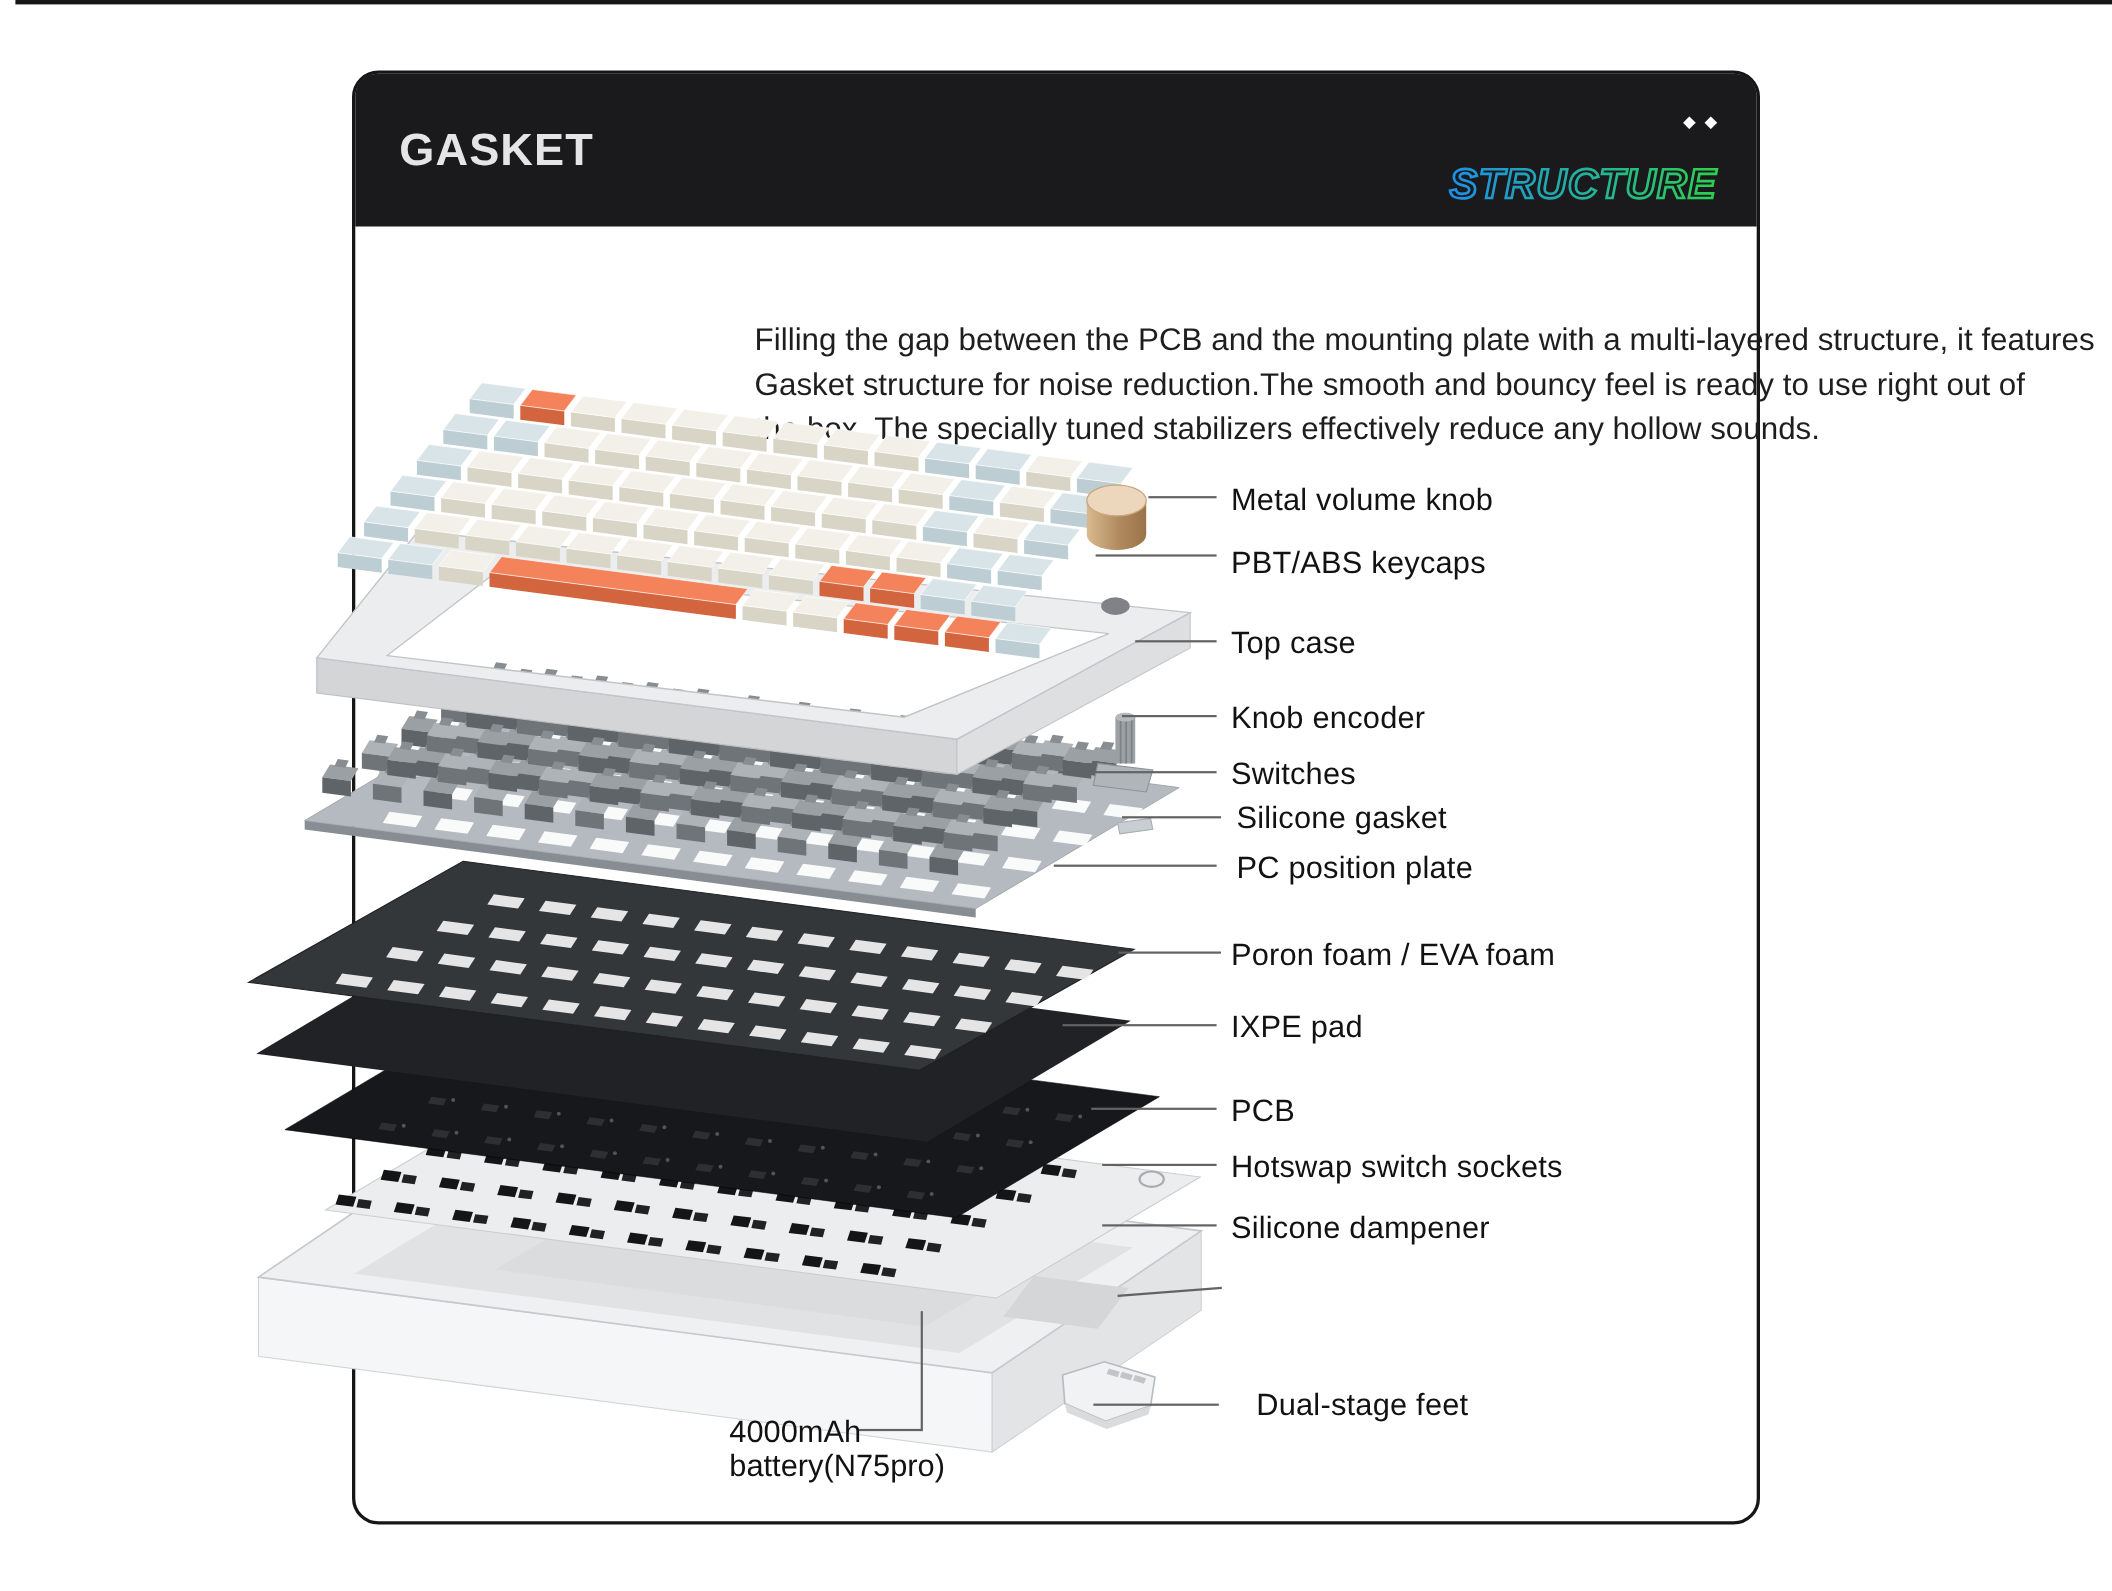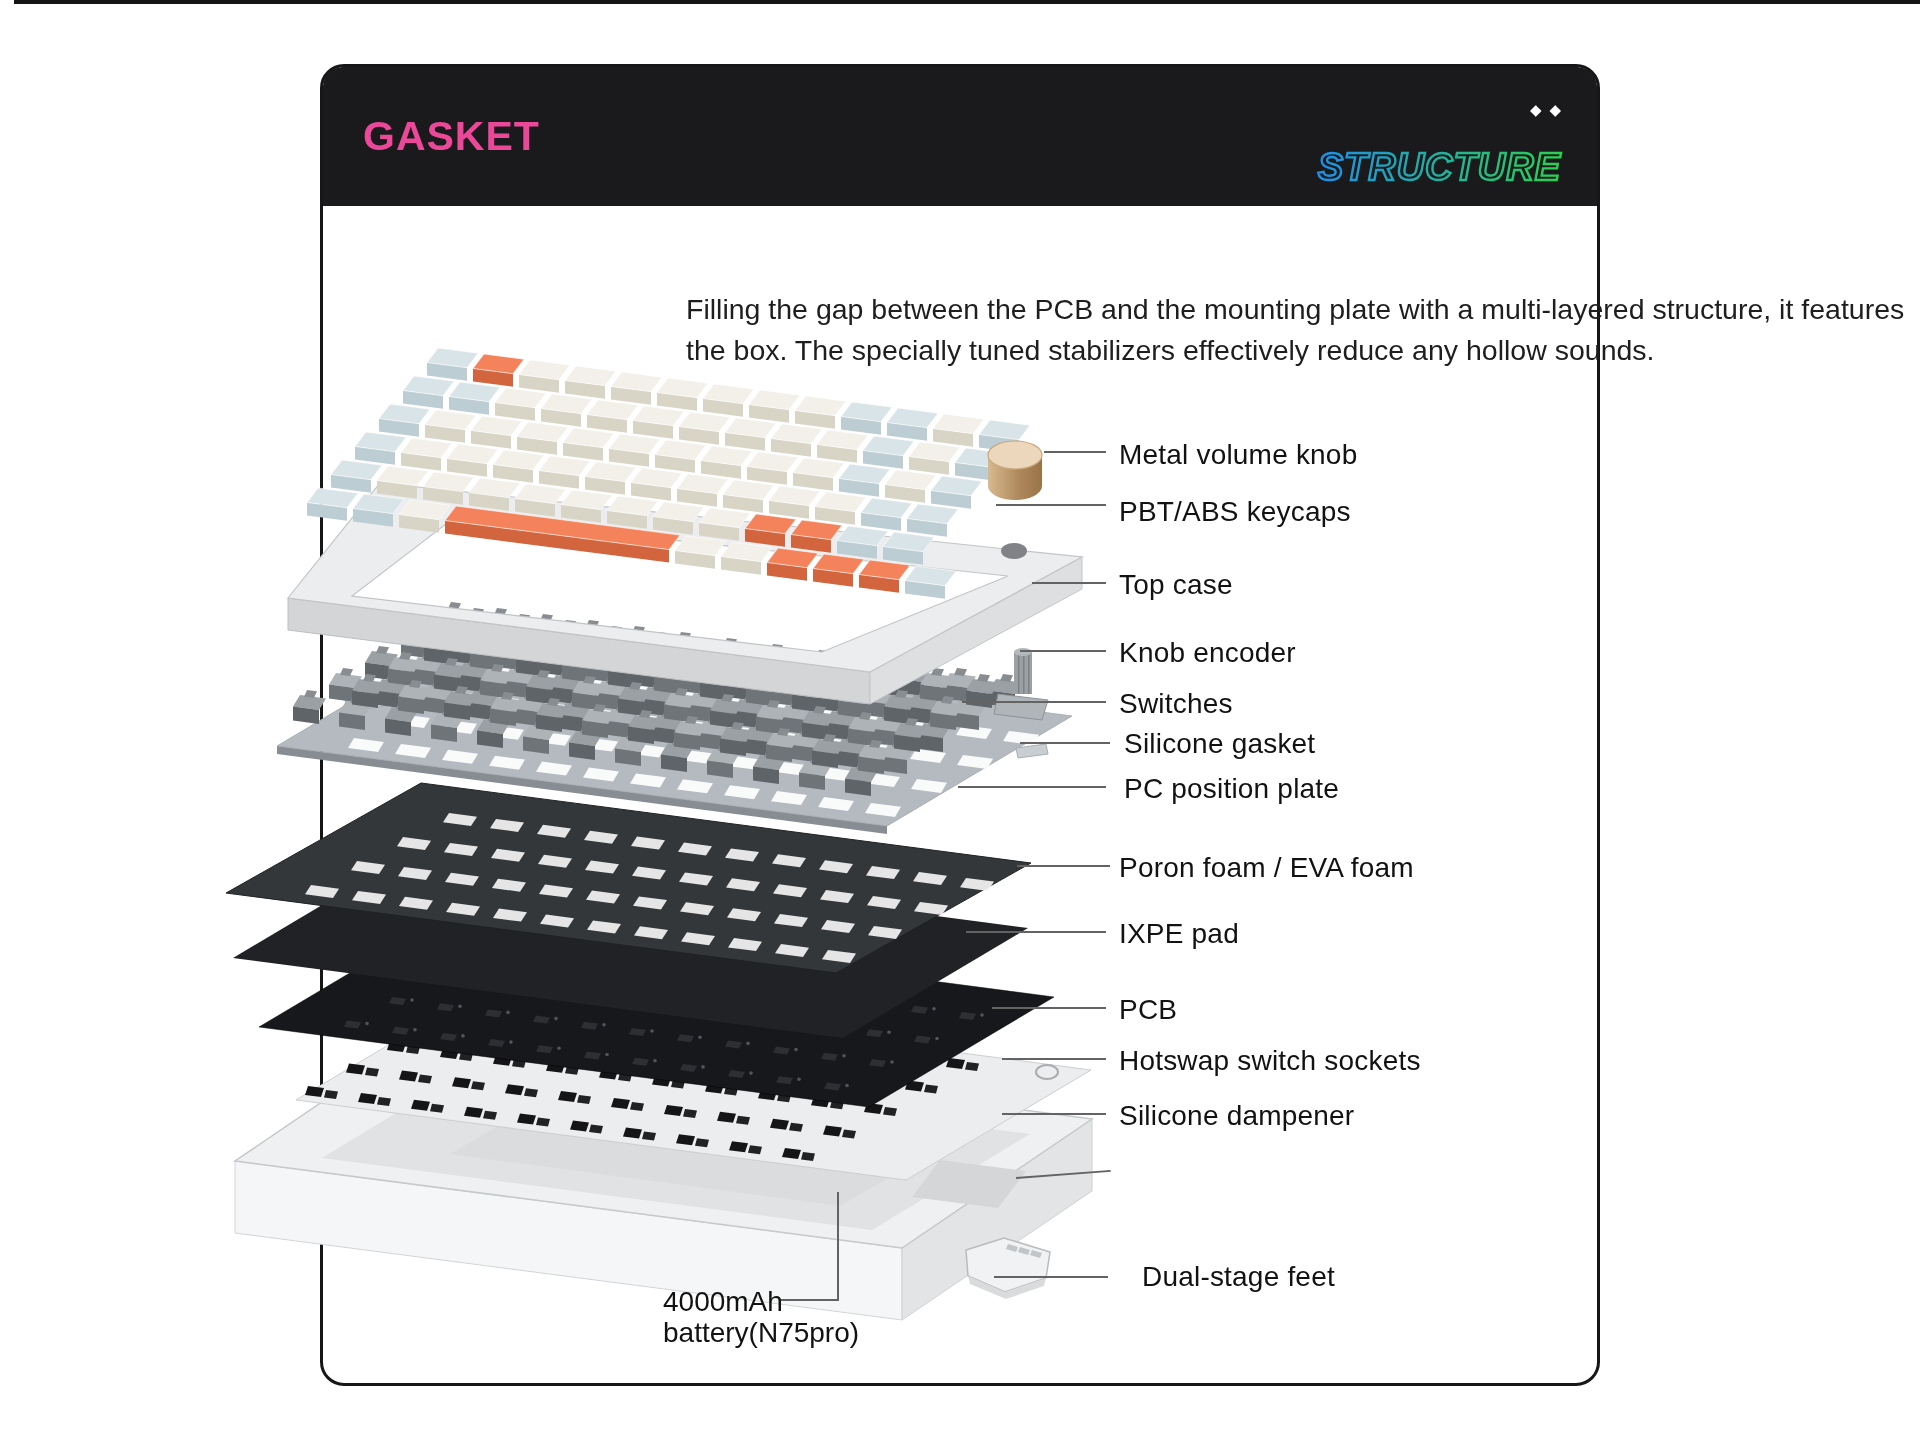--- a/index.html
+++ b/index.html
@@ -3,21 +3,21 @@
 <meta charset="utf-8">
 <style>
   html,body{margin:0;padding:0;background:#ffffff;}
   #page{position:relative;width:1920px;height:1446px;background:#ffffff;overflow:hidden;
         font-family:"Liberation Sans",sans-serif;}
   #top-strip{position:absolute;left:14px;top:0;right:0;height:4px;background:#151515;}
   #card{position:absolute;left:320px;top:64px;width:1280px;height:1322px;box-sizing:border-box;
         background:#ffffff;border:3px solid #161616;border-radius:24px;}
   #card-header{position:relative;height:139px;background:#1a1a1c;border-radius:20px 20px 0 0;
         display:flex;align-items:center;padding:0 40px;box-sizing:border-box;}
-  #page-title{color:#ec4899;font-size:41px;font-weight:bold;letter-spacing:1px;}
+  #page-title{color:#e5e5e5;font-size:41px;font-weight:bold;letter-spacing:1px;}
   #brand-logo{position:absolute;right:34px;top:76px;}
   #header-decor{position:absolute;right:28px;top:34px;color:#ffffff;font-size:15px;letter-spacing:8px;white-space:nowrap;}
   #description{position:absolute;left:363px;top:222px;width:1120px;
         font-size:28.5px;line-height:40.5px;color:#1e1e1e;}
   .desc-line{white-space:nowrap;}
   #kbd-svg{position:absolute;left:200px;top:280px;width:940px;height:1060px;}
   .callout{position:absolute;transform:translateY(-50%);font-size:28px;color:#121212;
         font-weight:500;white-space:nowrap;letter-spacing:0.2px;}
   .lead{position:absolute;height:2px;background:#636363;transform-origin:left center;}
   .vlead{position:absolute;width:2px;background:#636363;}
@@ -40,20 +40,21 @@
             <stop offset="0" stop-color="#1d8fe9"></stop>
             <stop offset="1" stop-color="#2bd14f"></stop>
           </linearGradient>
         </defs>
         <text x="298" y="37" text-anchor="end" font-size="38" font-weight="bold" font-style="italic" letter-spacing="1" fill="none" stroke="url(#brand-grad)" stroke-width="2.4">STRUCTURE</text>
       </svg>
     </div>
 
     <div id="description">
         <div class="desc-line">Filling the gap between the PCB and the mounting plate with a multi-layered structure, it features</div>
+        <div class="desc-line">Gasket structure for noise reduction.The smooth and bouncy feel is ready to use right out of</div>
         <div class="desc-line">the box. The specially tuned stabilizers effectively reduce any hollow sounds.</div>
       </div>
   </div>
 
   <svg id="kbd-svg" viewBox="200 280 940 1060" xmlns="http://www.w3.org/2000/svg">
       <defs>
         <linearGradient id="goldg" x1="0" y1="0" x2="1" y2="0">
           <stop offset="0" stop-color="#d9b98f"></stop>
           <stop offset="0.55" stop-color="#b08a5e"></stop>
           <stop offset="1" stop-color="#9a7449"></stop>

